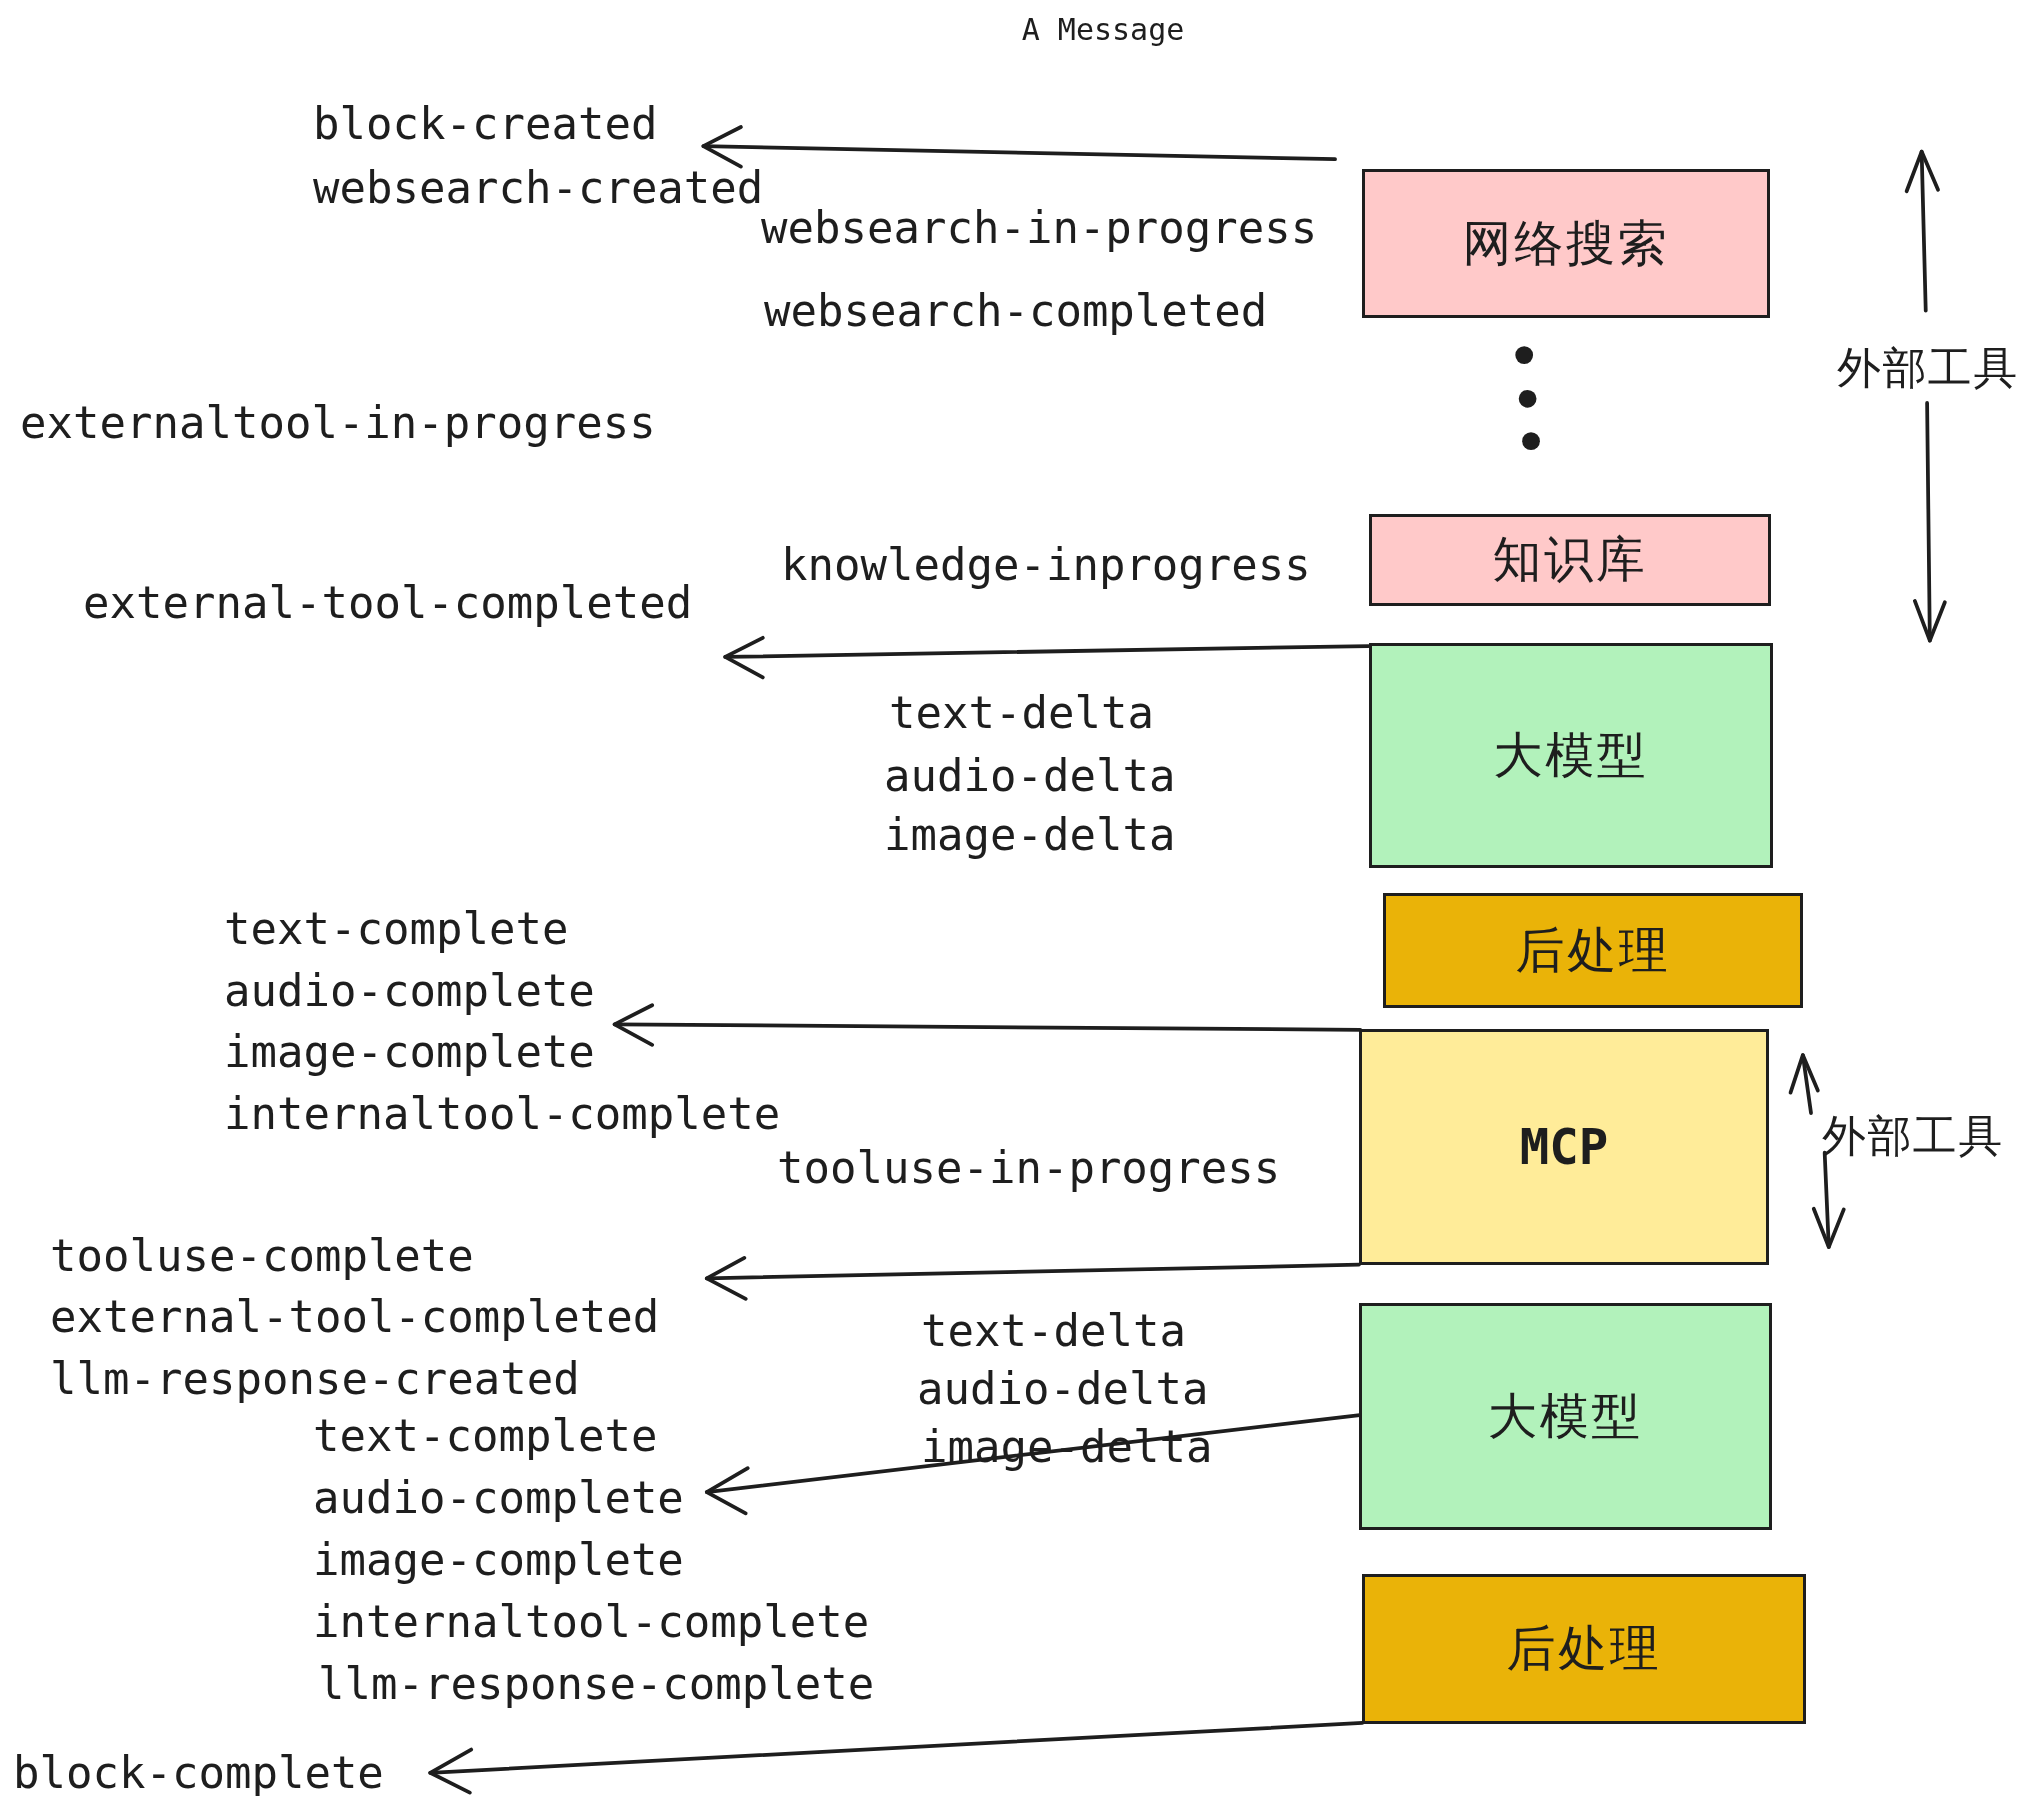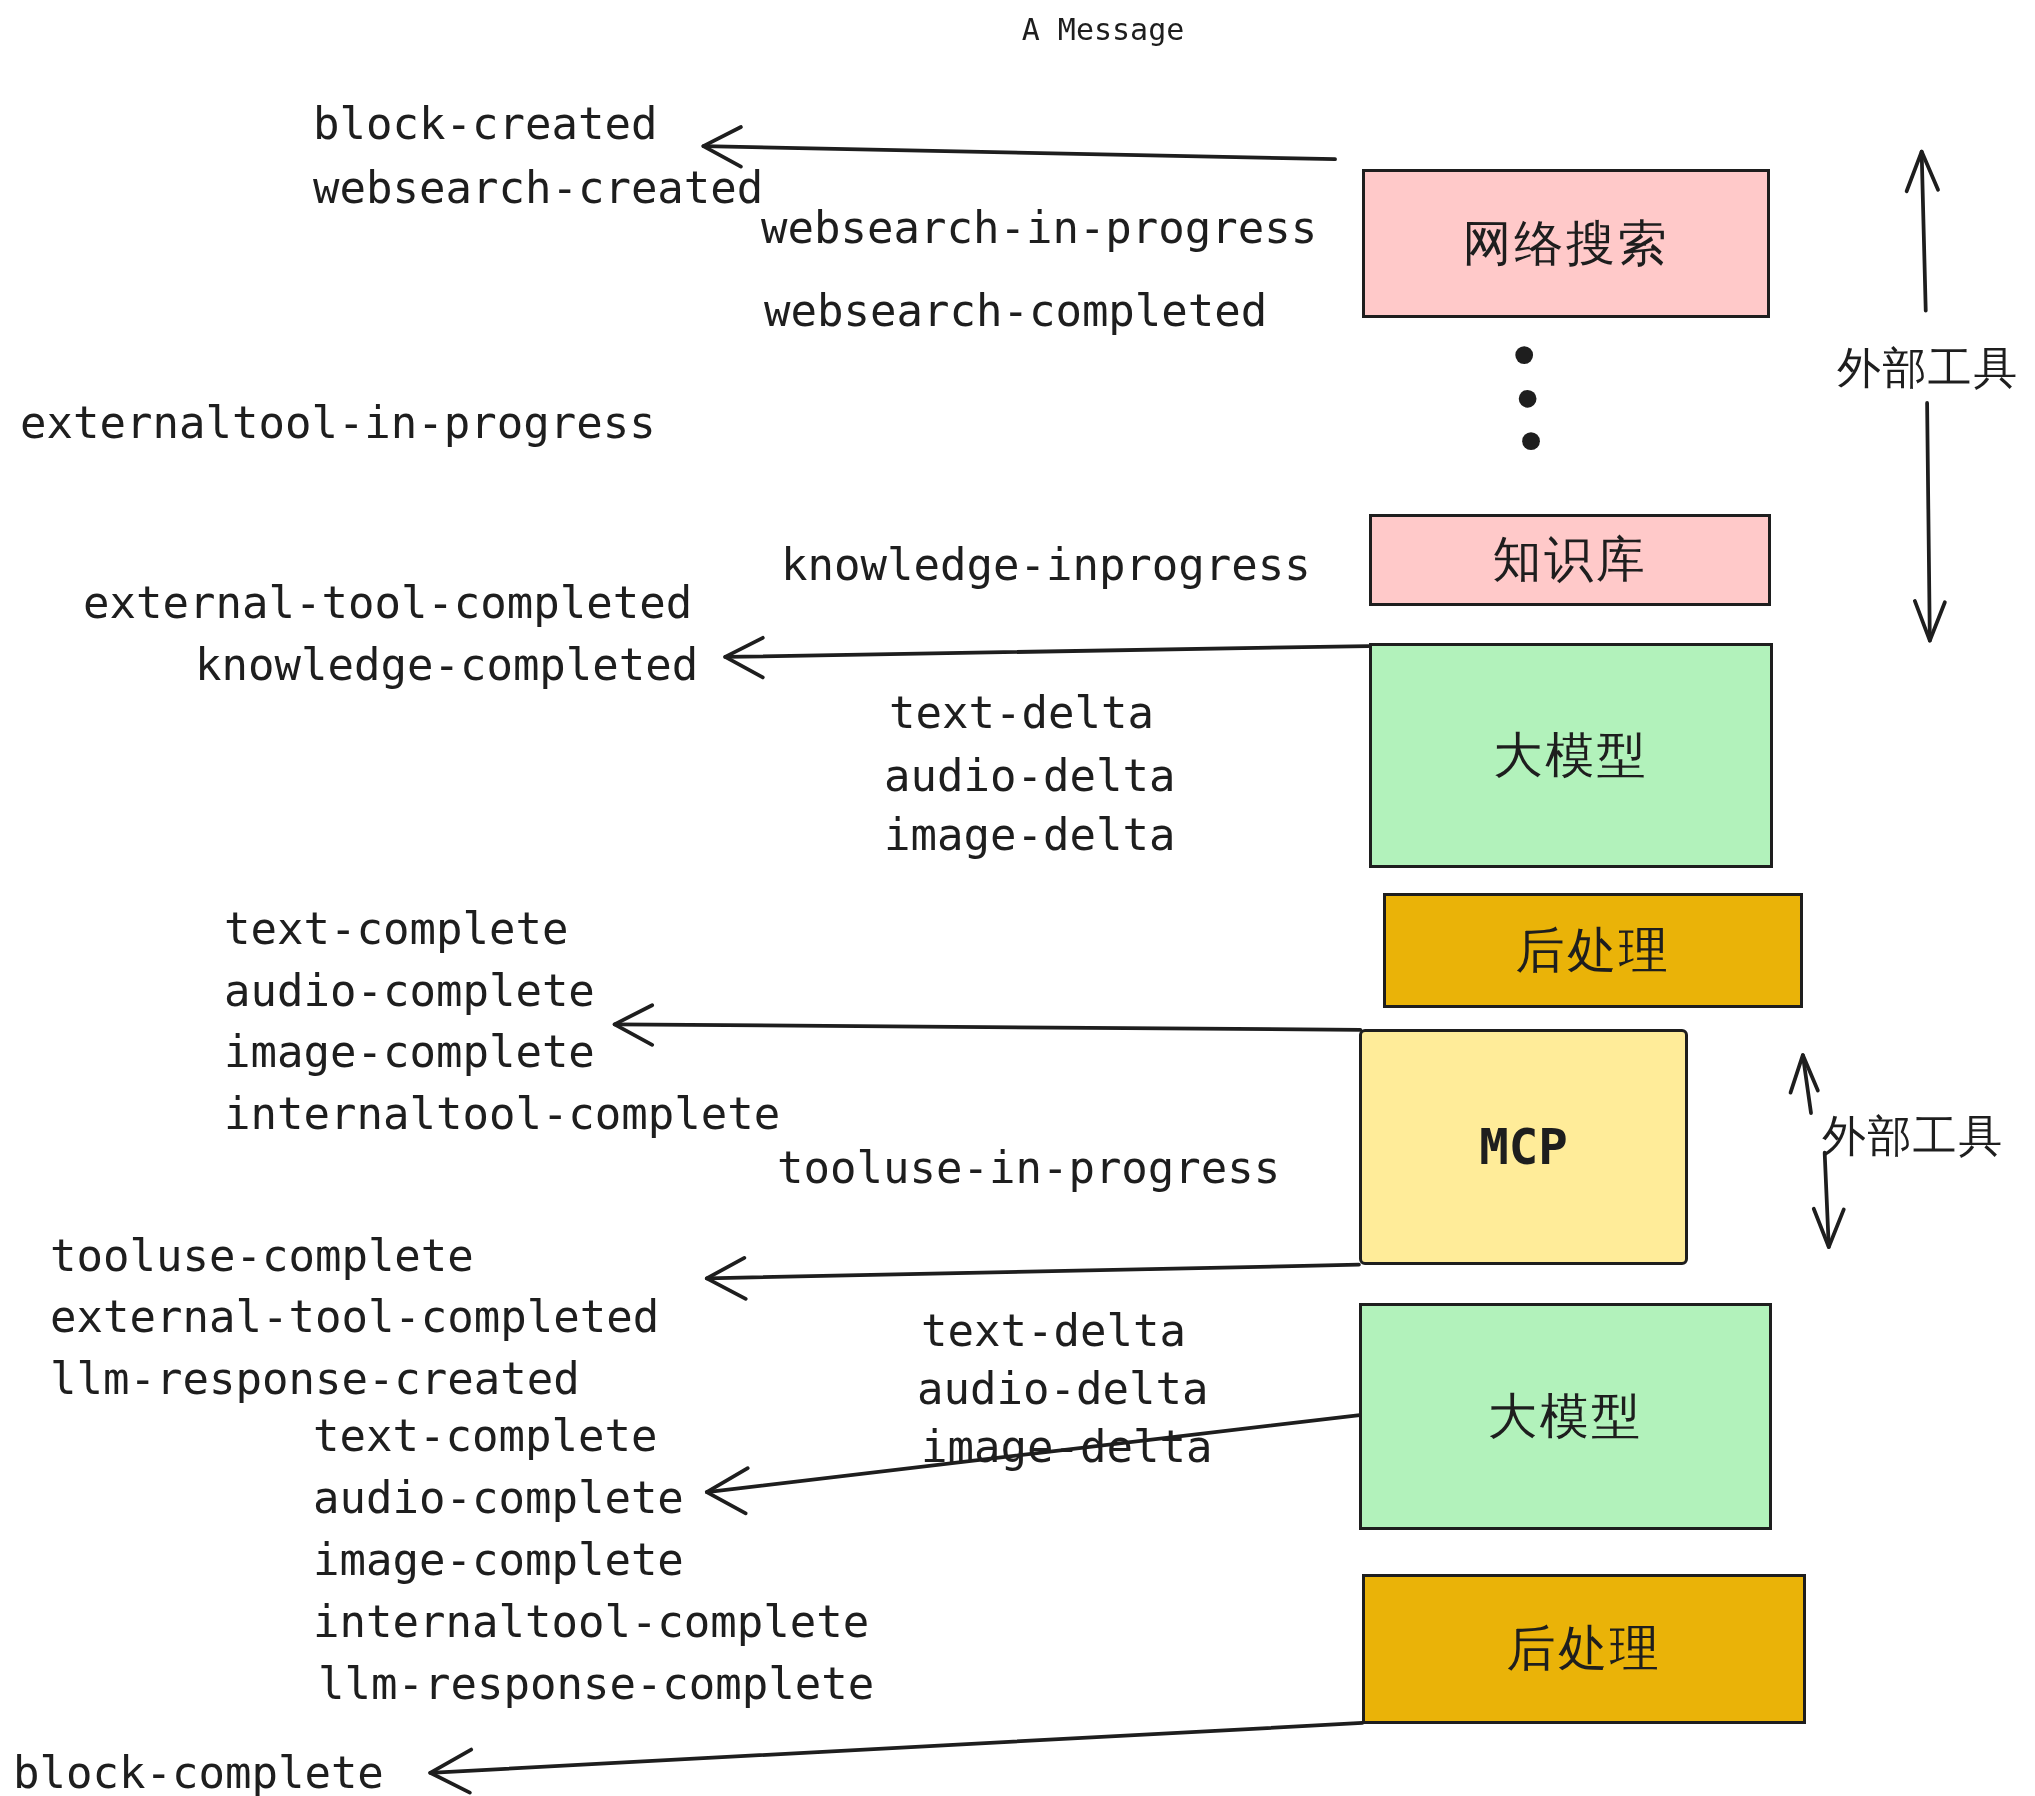--- a/index.html
+++ b/index.html
@@ -133,41 +133,40 @@
     </div>
   <div class="box pink" style="left:1369px; top:514px;  width:402px; height:92px;">
       <span>知识库</span>
     </div>
   <div class="box green" style="left:1369px; top:643px;  width:404px; height:225px;">
       <span>大模型</span>
     </div>
   <div class="box white" style="left:1383px; top:893px; width:420px; height:115px;">
       <span>后处理</span>
     </div>
-  <div class="box yellow mono" style="left:1359px; top:1029px; width:329px; height:236px;border-radius:6px;">
+  <div class="box yellow mono" style="left:1359px; top:1029px; width:410px; height:236px;">
       <span>MCP</span>
     </div>
   <div class="box green" style="left:1359px; top:1303px; width:413px; height:227px;">
       <span>大模型</span>
     </div>
   <div class="box white" style="left:1362px; top:1574px; width:444px; height:150px;">
       <span>后处理</span>
     </div>
 
   <div class="side" style="left:1837px; top:339px;">外部工具</div>
   <div class="side" style="left:1822px; top:1107px;">外部工具</div>
 
   <div class="ev" style="left:313px;  top:99px;">block-created</div>
   <div class="ev" style="left:313px;  top:163px;">websearch-created</div>
   <div class="ev" style="left:761px; top:203px;">websearch-in-progress</div>
   <div class="ev" style="left:764px; top:286px;">websearch-completed</div>
   <div class="ev" style="left:20px;   top:398px;">externaltool-in-progress</div>
   <div class="ev" style="left:781px; top:540px;">knowledge-inprogress</div>
   <div class="ev" style="left:83px;  top:578px;">external-tool-completed</div>
-  <div class="ev" style="left:195px;  top:640px;">knowledge-completed</div>
   <div class="ev" style="left:889px; top:688px;">text-delta</div>
   <div class="ev" style="left:884px; top:751px;">audio-delta</div>
   <div class="ev" style="left:884px; top:810px;">image-delta</div>
   <div class="ev" style="left:224px;  top:904px;">text-complete</div>
   <div class="ev" style="left:224px;  top:966px;">audio-complete</div>
   <div class="ev" style="left:224px;  top:1027px;">image-complete</div>
   <div class="ev" style="left:224px;  top:1089px;">internaltool-complete</div>
   <div class="ev" style="left:50px;   top:1231px;">tooluse-complete</div>
   <div class="ev" style="left:777px; top:1143px;">tooluse-in-progress</div>
   <div class="ev" style="left:50px;   top:1292px;">external-tool-completed</div>

